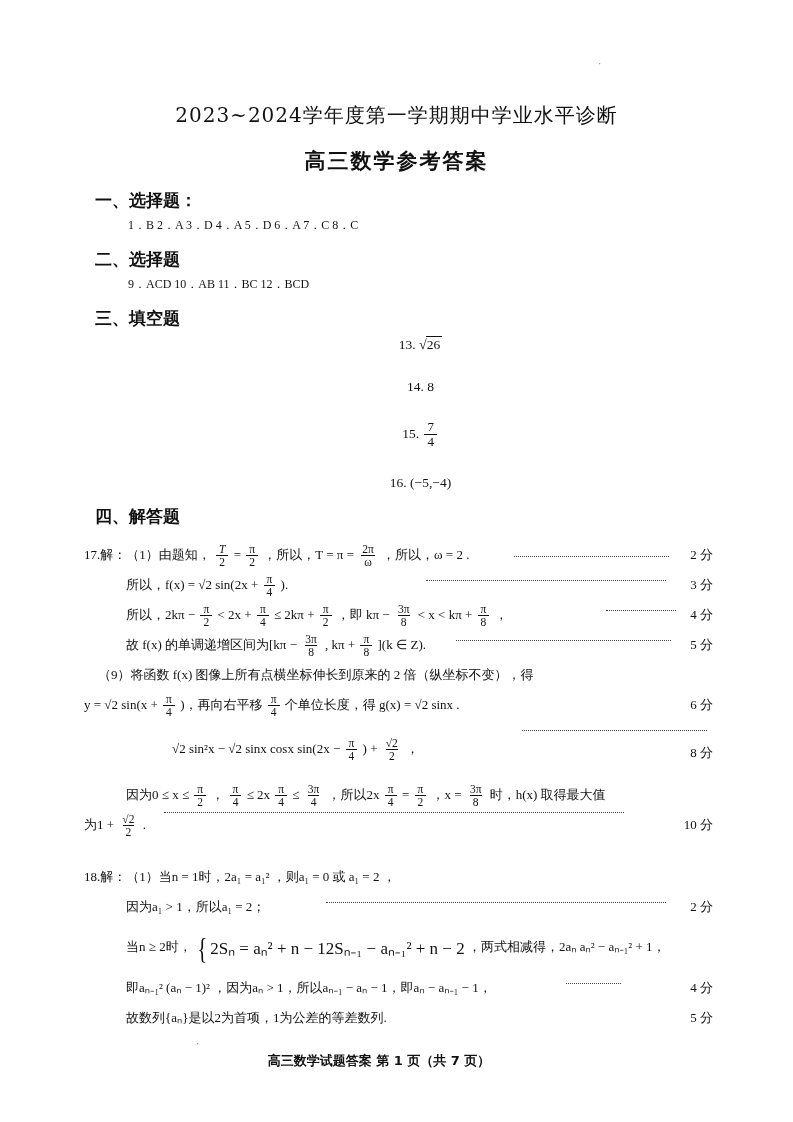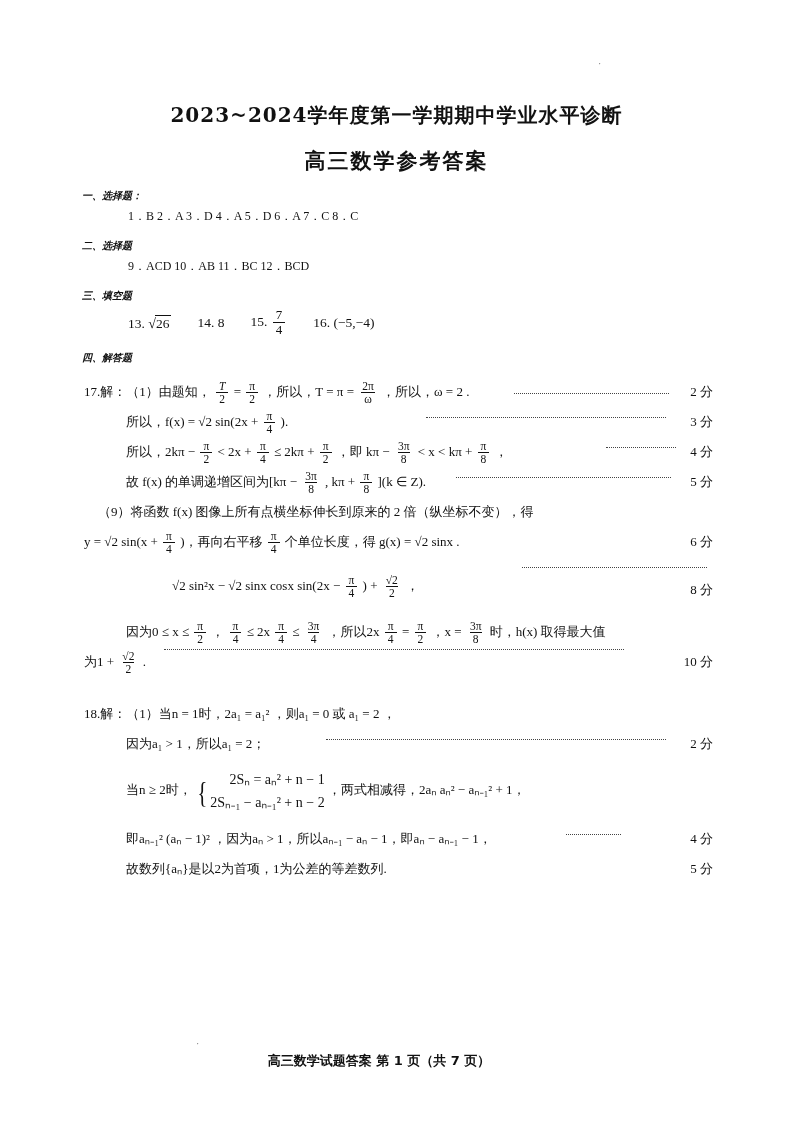--- a/index.html
+++ b/index.html
@@ -18,55 +18,55 @@
   .page {
     position: relative;
     width: 793px;
     height: 1122px;
     box-sizing: border-box;
     padding: 60px 80px 0 80px;
   }
   .title-main {
     text-align: center;
     font-size: 20px;
-    font-weight: bold;
+    font-weight: normal;
     letter-spacing: 1px;
     margin-top: 42px;
     font-family: "DejaVu Serif", "Liberation Serif", serif;
   }
   .title-sub {
     text-align: center;
     font-size: 21px;
     font-weight: bold;
     letter-spacing: 2px;
     margin-top: 18px;
     font-family: "DejaVu Serif", "Liberation Serif", serif;
   }
   .sec-head {
-    font-size: 10px;
+    font-size: 17px;
     font-weight: bold;
     margin-top: 14px;
-    margin-left: 2px;
+    margin-left: 15px;
     font-family: "DejaVu Sans", "Liberation Sans", sans-serif;
-    font-style: italic;
   }
   .ans-line {
     font-size: 12px;
     margin-top: 5px;
     margin-left: 48px;
     font-family: "Liberation Serif", serif;
   }
   .fill-line {
     font-size: 13.5px;
     margin-top: 6px;
     margin-left: 48px;
     display: flex;
     align-items: center;
     gap: 26px;
     font-family: "Liberation Serif", serif;
+    flex-direction: column;
   }
   .frac {
     display: inline-flex;
     flex-direction: column;
     align-items: center;
     vertical-align: middle;
     font-size: 11.5px;
     line-height: 1.05;
     margin: 0 2px;
     position: relative;
@@ -124,24 +124,23 @@
     transform: scaleX(0.7);
     margin-right: 1px;
   }
   .sys {
     display: inline-flex;
     align-items: center;
     vertical-align: middle;
   }
   .sys .rows {
     display: inline-flex;
-    flex-direction: column;
-    font-size: 14px;
+    flex-direction: row;
+    font-size: 17px;
     line-height: 1.6;
-    text-align: right;
   }
   .tiny-dot {
     position: absolute;
     font-size: 10px;
     color: #777;
   }
 </style>
 </head>
 <body>
 

